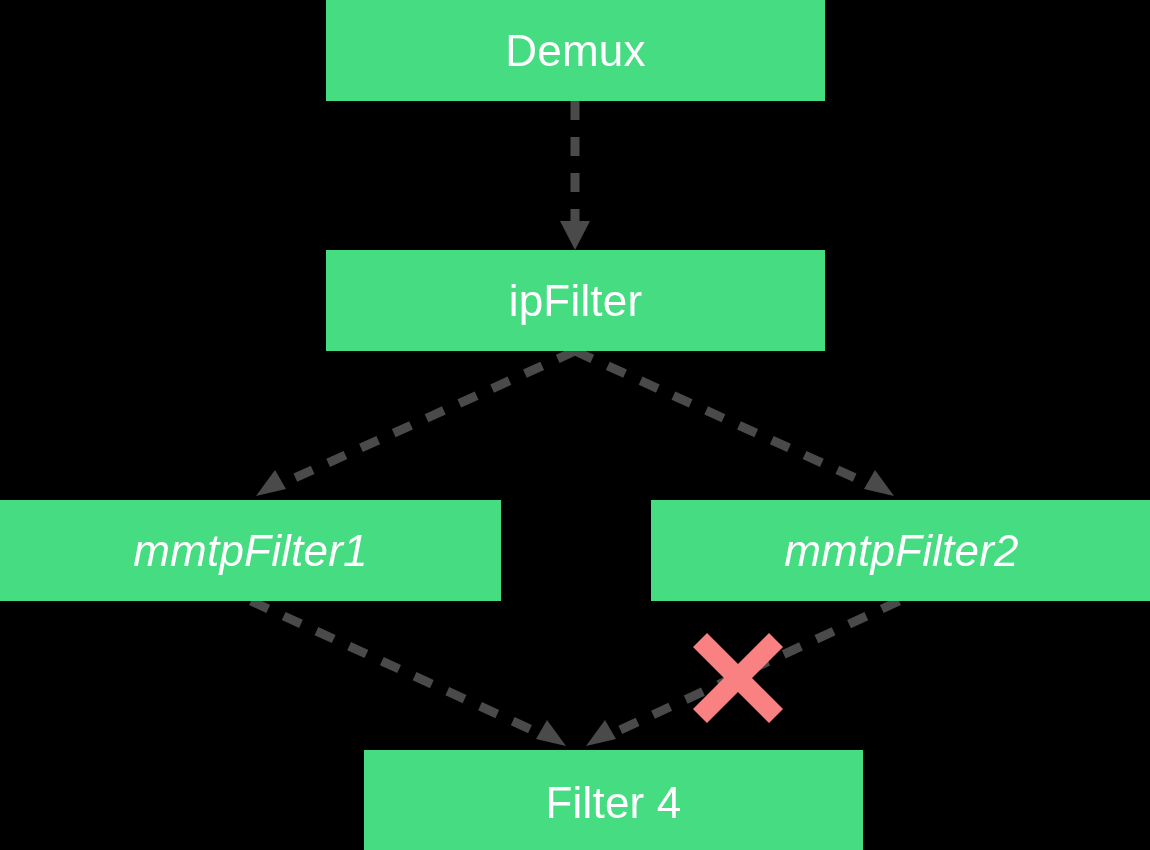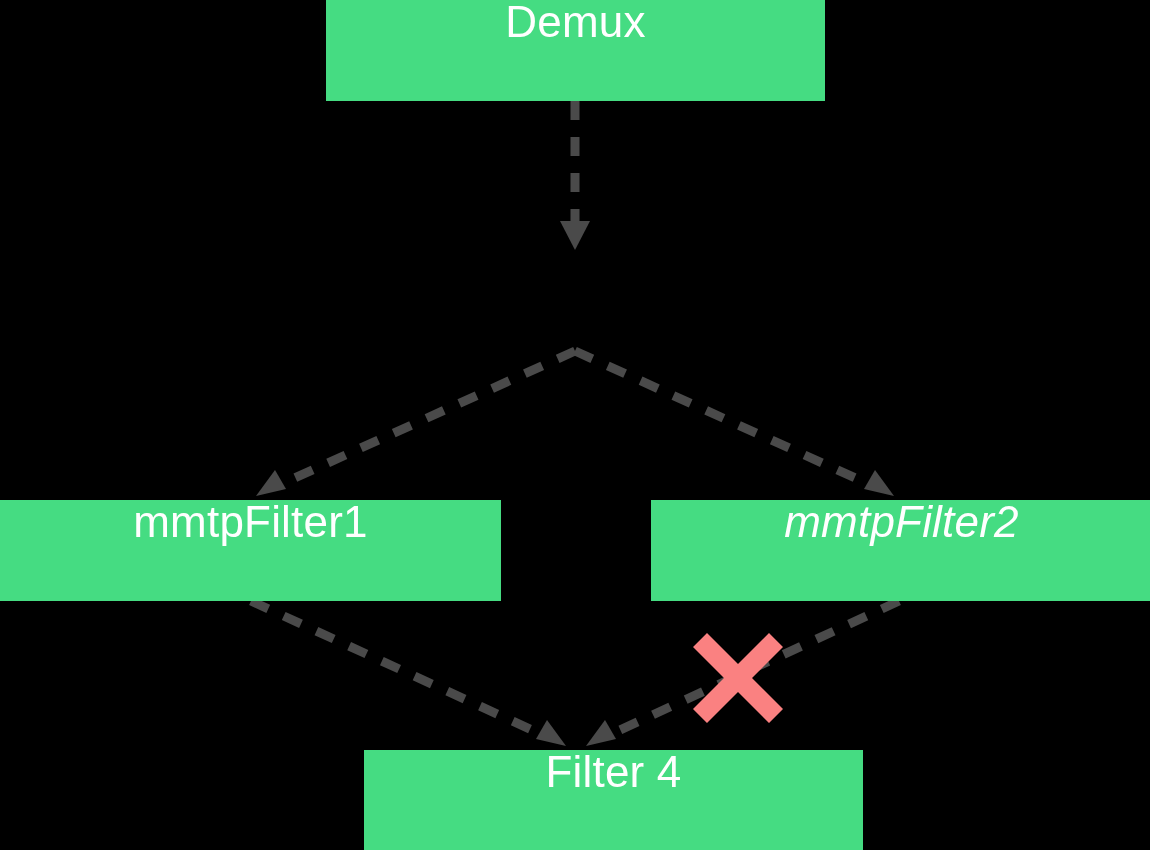--- a/index.html
+++ b/index.html
@@ -25,40 +25,41 @@
     left: 0;
     top: 0;
     width: 1150px;
     height: 850px;
     pointer-events: none;
   }
   .node {
     position: absolute;
     background: #45dc82;
     display: flex;
+    align-items: center;
     justify-content: center;
     box-sizing: border-box;
   }
   .node-label {
     color: #ffffff;
     font-family: "Liberation Sans", sans-serif;
     font-size: 44px;
     font-weight: 400;
     line-height: 1;
     letter-spacing: 0.2px;
     white-space: nowrap;
   }
   
   #node-demux       { left: 326px; top: 0px;   width: 499px; height: 101px; }
   #node-ipfilter    { left: 326px; top: 250px; width: 499px; height: 101px; }
   #node-mmtpfilter1 { left: -50px; top: 500px; width: 551px; height: 101px; }
   #node-mmtpfilter2 { left: 651px; top: 500px; width: 551px; height: 101px; }
   #node-filter4     { left: 326px; top: 750px; width: 499px; height: 105px; margin-left: 38px; }
   
-  #node-mmtpfilter1 .node-label { transform: translateX(25px); }
+  #node-mmtpfilter1 .node-label { transform: translateX(25px); font-style: italic; }
   #node-mmtpfilter2 .node-label { transform: translateX(-25px); font-style: italic; }
 
   .cross-mark {
     position: absolute;
     left: 693px;
     top: 633px;
     width: 90px;
     height: 90px;
   }
 </style>
@@ -96,20 +97,23 @@
   </svg>
 
   <svg class="cross-mark" viewBox="0 0 90 90" xmlns="http://www.w3.org/2000/svg">
     <polygon fill="#fa8181" points="14,0 45,31 76,0 90,14 59,45 90,76 76,90 45,59 14,90 0,76 31,45 0,14"></polygon>
   </svg>
 
   <div class="node" id="node-demux">
     <span class="node-label">Demux</span>
   </div>
 
+  <div class="node" id="node-ipfilter">
+    <span class="node-label">ipFilter</span>
+  </div>
 
   <div class="node" id="node-mmtpfilter1">
     <span class="node-label">mmtpFilter1</span>
   </div>
 
   <div class="node" id="node-mmtpfilter2">
     <span class="node-label">mmtpFilter2</span>
   </div>
 
   <div class="node" id="node-filter4">

